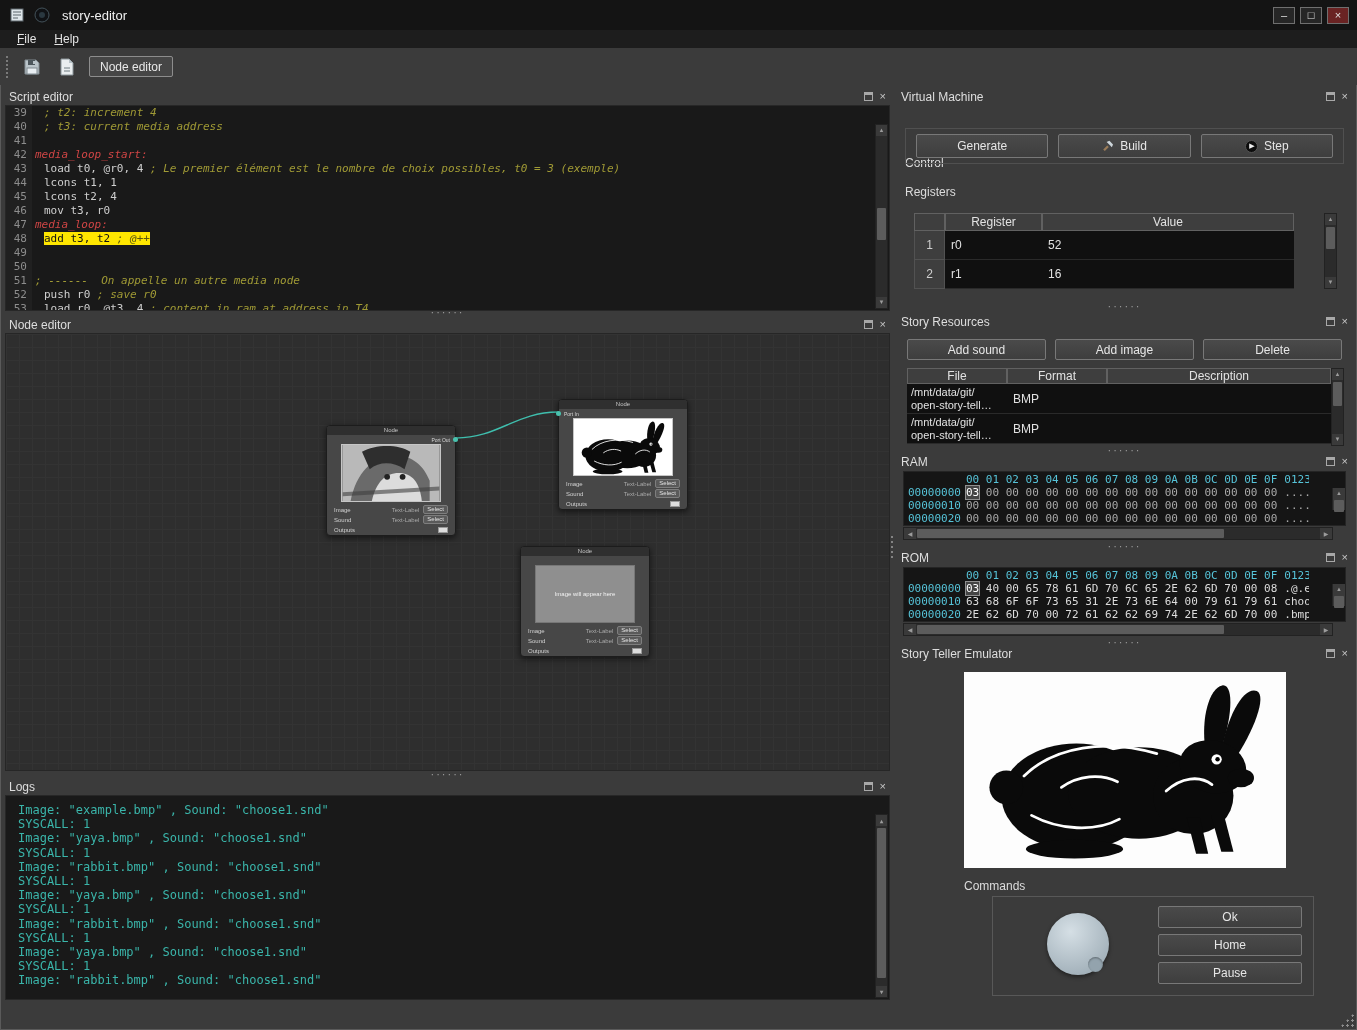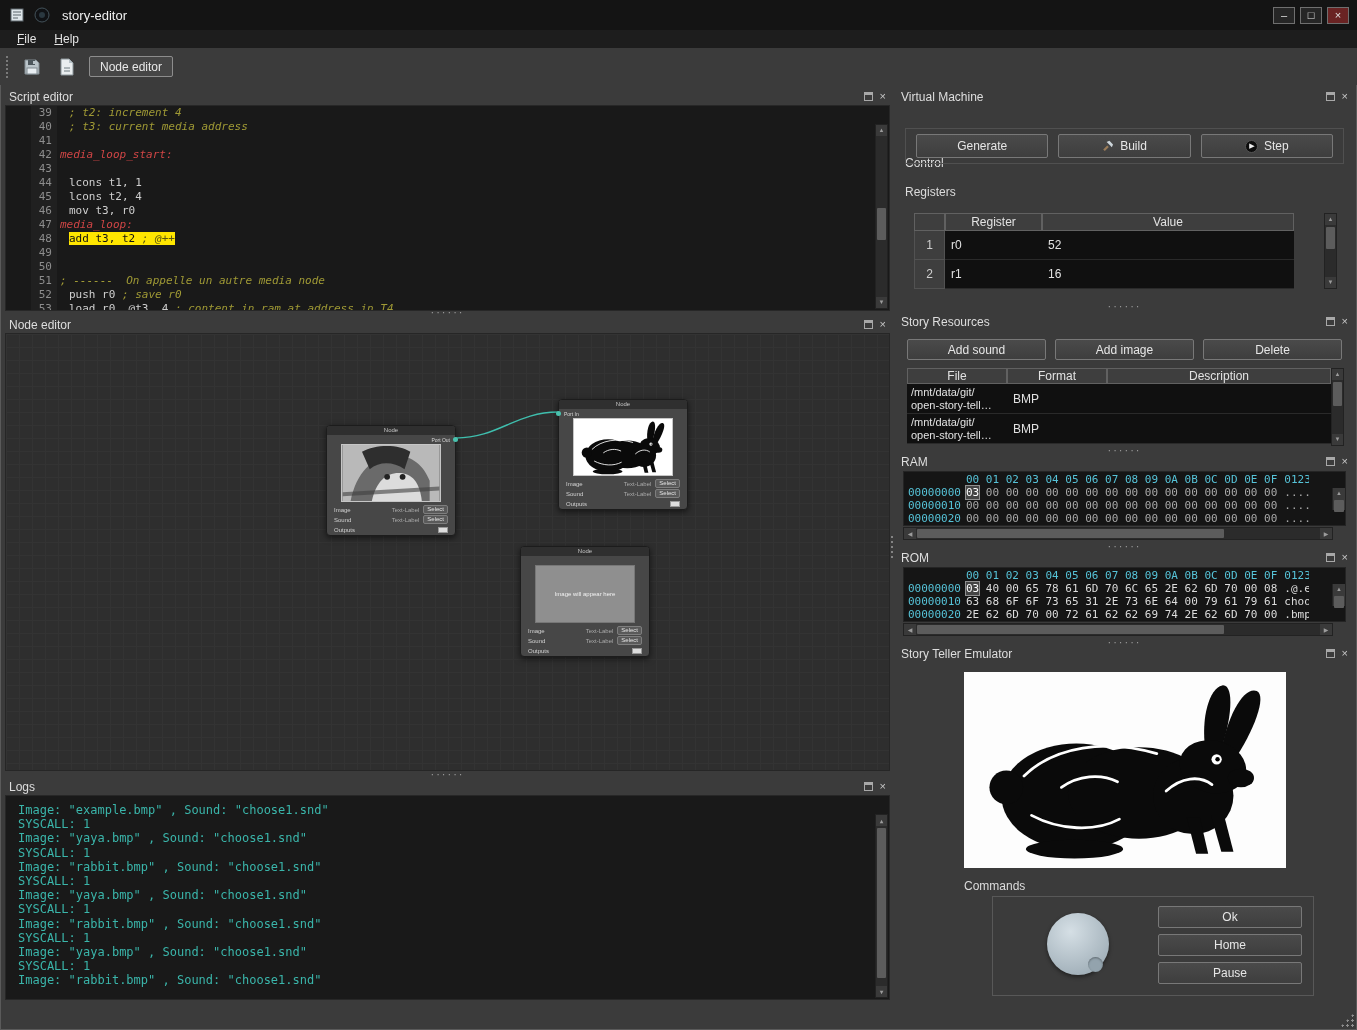--- a/index.html
+++ b/index.html
@@ -40,21 +40,21 @@
   .sb-track { flex:1; position:relative; }
   .sb-thumb { position:absolute; left:1px; right:1px; background:#5c5c5c; border-radius:1px; }
   .hsb { height:13px; background:#2b2b2b; border:1px solid #222; display:flex; position:absolute; }
   .hsb .sb-arr { width:12px; height:100%; line-height:12px; }
   .hsb .sb-track { flex:1; }
   .hsb .sb-thumb { top:1px; bottom:1px; }
 
   
   #script-panel { left:5px; top:88px; width:885px; height:223px; }
   .script-content { position:absolute; left:0; right:0; top:17px; bottom:0; background:#191919; border:1px solid #272727; overflow:hidden; }
-  .sline { display:flex; height:14px; line-height:14px; font:11px "DejaVu Sans Mono",monospace; white-space:pre;margin-left:25px; }
+  .sline { display:flex; height:14px; line-height:14px; font:11px "DejaVu Sans Mono",monospace; white-space:pre; }
   .ln { flex:none; width:26px; background:#202020; color:#8d8d8d; text-align:right; padding-right:5px; }
   .txt { padding-left:3px; }
   .txt.ind { padding-left:12px; }
   .c-com { color:#a09a35; font-style:italic; }
   .c-code { color:#cfcfcf; }
   .c-label { color:#cf4545; font-style:italic; }
   .hlchip { background:#ffe600; }
   .hlchip .c-code { color:#111; font-style:normal; }
   .hlchip .c-com { color:#5c5710; }
   #script-vsb { right:1px; top:18px; bottom:1px; }
@@ -239,21 +239,21 @@
     <span class="ptools">
         <span class="pfloat"></span>
         <span class="pclose">×</span>
       </span>
   </div>
   <div class="script-content">
     <div class="sline"><span class="ln">39</span><span class="txt ind"><span class="c-com">; t2: increment 4</span></span></div>
     <div class="sline"><span class="ln">40</span><span class="txt ind"><span class="c-com">; t3: current media address</span></span></div>
     <div class="sline"><span class="ln">41</span><span class="txt"></span></div>
     <div class="sline"><span class="ln">42</span><span class="txt"><span class="c-label">media_loop_start:</span></span></div>
-    <div class="sline"><span class="ln">43</span></div>
+    <div class="sline"><span class="ln">43</span><span class="txt ind"><span class="c-code">load t0, @r0, 4 </span><span class="c-com">; Le premier élément est le nombre de choix possibles, t0 = 3 (exemple)</span></span></div>
     <div class="sline"><span class="ln">44</span><span class="txt ind"><span class="c-code">lcons t1, 1</span></span></div>
     <div class="sline"><span class="ln">45</span><span class="txt ind"><span class="c-code">lcons t2, 4</span></span></div>
     <div class="sline"><span class="ln">46</span><span class="txt ind"><span class="c-code">mov t3, r0</span></span></div>
     <div class="sline"><span class="ln">47</span><span class="txt"><span class="c-label">media_loop:</span></span></div>
     <div class="sline"><span class="ln">48</span><span class="txt ind"><span class="hlchip"><span class="c-code">add t3, t2 </span><span class="c-com">; @++</span></span></span></div>
     <div class="sline"><span class="ln">49</span><span class="txt"></span></div>
     <div class="sline"><span class="ln">50</span><span class="txt"></span></div>
     <div class="sline"><span class="ln">51</span><span class="txt"><span class="c-com">; ------  On appelle un autre media node</span></span></div>
     <div class="sline"><span class="ln">52</span><span class="txt ind"><span class="c-code">push r0 </span><span class="c-com">; save r0</span></span></div>
     <div class="sline"><span class="ln">53</span><span class="txt ind"><span class="c-code">load r0, @t3, 4 </span><span class="c-com">; content in ram at address in T4</span></span></div>

